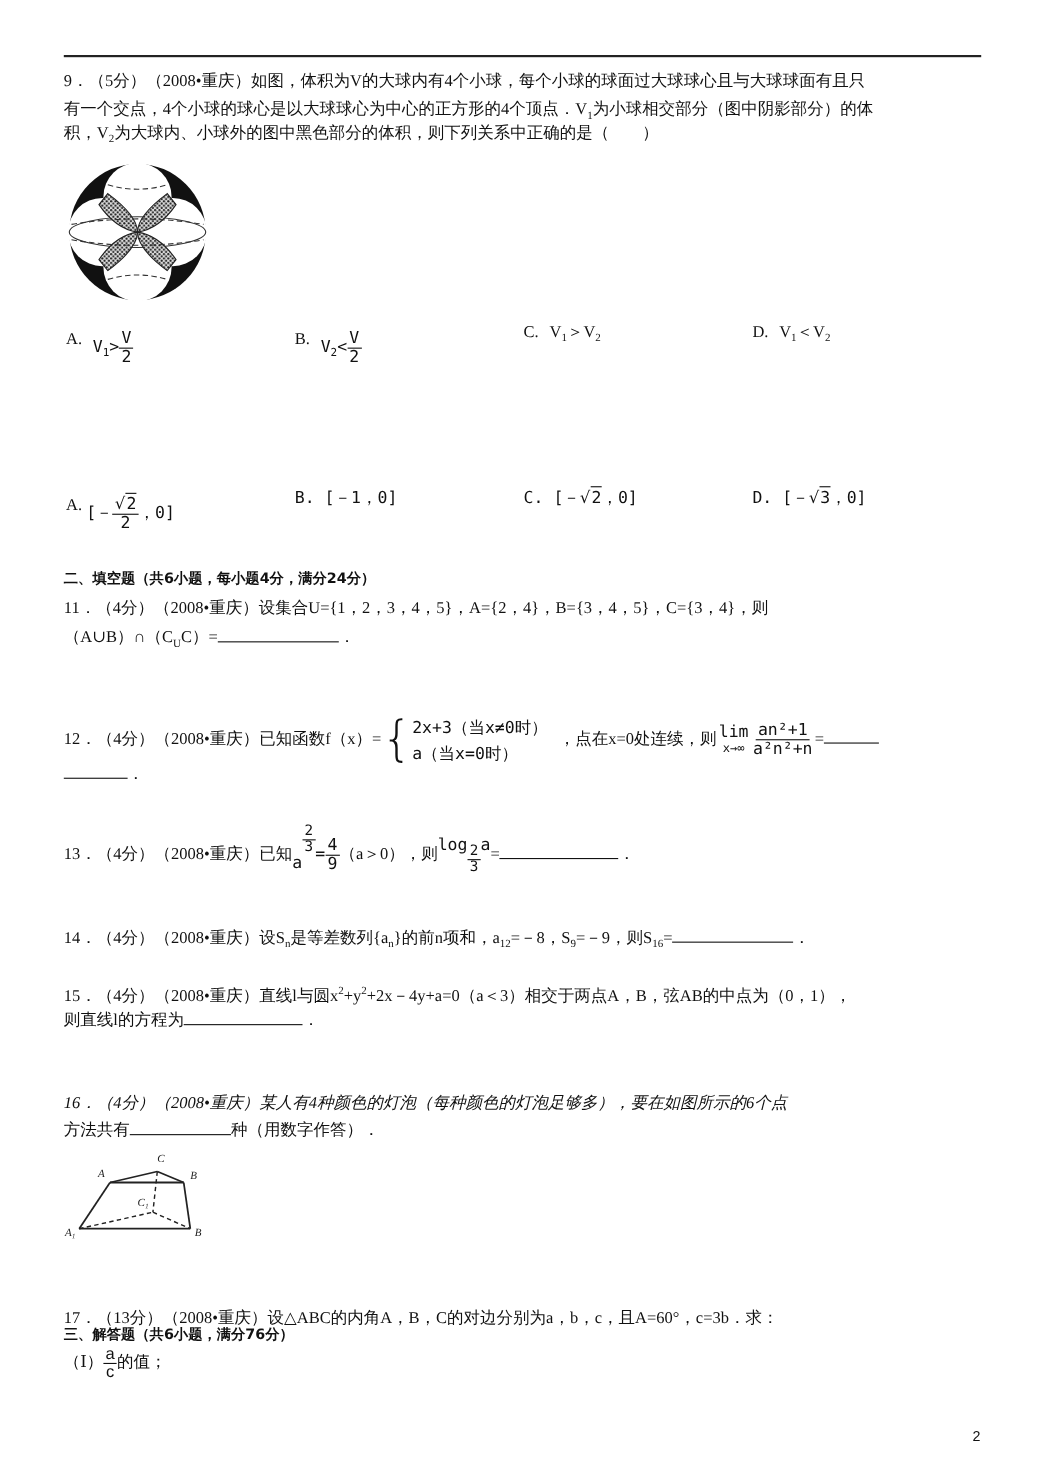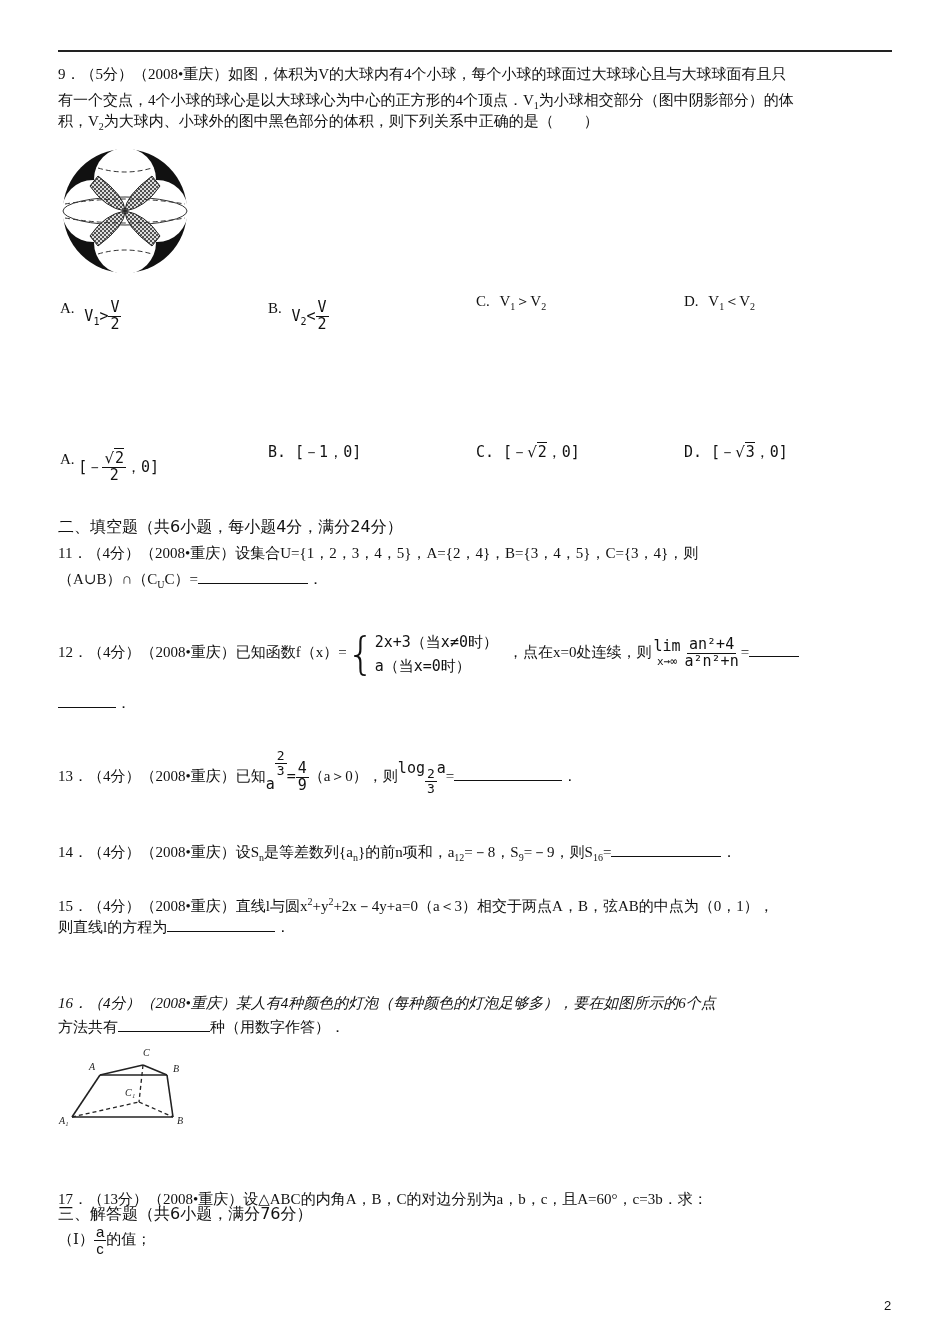--- a/index.html
+++ b/index.html
@@ -13,21 +13,21 @@
   .abs { position: absolute; }
   .line { position: absolute; left: 58px; white-space: nowrap; line-height: 20px; }
   .math { font-family: "DejaVu Sans Mono", "Liberation Mono", monospace; font-size: 15px; }
   .blank { display: inline-block; border-bottom: 1px solid #111; vertical-align: baseline; height: 14px; }
   .frac { display: inline-flex; flex-direction: column; align-items: center; vertical-align: middle; line-height: 1.05; }
   .frac .num { border-bottom: 1px solid #111; padding: 0 2px; }
   .frac .den { padding: 0 2px; }
   .sqrt { border-top: 1px solid #111; padding-left: 1px; }
   .rad { font-family: "DejaVu Sans", sans-serif; }
   .opt { position: absolute; white-space: nowrap; }
-  .sec { font-weight: normal; font-family: "DejaVu Sans", "Liberation Sans", sans-serif; font-size: 16px; }
+  .sec { font-weight: bold; font-family: "DejaVu Sans", "Liberation Sans", sans-serif; font-size: 13px; }
   sub, sup { font-size: 10px; }
   .pagenum { position: absolute; left: 884px; top: 1298px; font-family: "Liberation Sans", sans-serif; font-size: 13px; }
   .brace { font-size: 44px; line-height: 44px; font-family: "DejaVu Sans", sans-serif; font-weight: 100; }
 </style>
 </head>
 <body>
 
 <div class="page">
 
   <div class="top-rule"></div>
@@ -102,29 +102,29 @@
   <div class="opt math" style="left:684px; top:443px;">
     <span>D.</span>
     <span>[－</span><span class="rad">√</span><span class="sqrt">3</span><span>，0]</span>
   </div>
 
   <div class="line sec" style="top:517px;">二、填空题（共6小题，每小题4分，满分24分）</div>
 
   <div class="line" style="top:543px;">11．（4分）（2008•重庆）设集合U={1，2，3，4，5}，A={2，4}，B={3，4，5}，C={3，4}，则</div>
   <div class="line" style="top:569px;"><span>（A∪B）∩（C</span><sub>U</sub><span>C）=</span><span class="blank" style="width:110px;"></span><span>．</span></div>
 
-  <div class="line" style="top:628px; line-height:48px;">
+  <div class="line" style="top:648px; line-height:48px;">
     <span>12．（4分）（2008•重庆）已知函数f（x）=</span><span class="brace" style="vertical-align:middle;">{</span><span class="math" style="display:inline-flex; flex-direction:column; vertical-align:middle; line-height:24px; margin-right:10px;">
         <span>2x+3（当x≠0时）</span>
         <span>a（当x=0时）</span>
       </span><span>，点在x=0处连续，则</span><span class="math" style="display:inline-flex; flex-direction:column; align-items:center; vertical-align:middle; line-height:16px; margin:0 2px;">
         <span>lim</span>
         <span style="font-size:11px;">x→∞</span>
       </span><span class="frac math">
-        <span class="num">an²+4</span>
+        <span class="num">an²+1</span>
         <span class="den">a²n²+n</span>
       </span><span>=</span><span class="blank" style="width:50px;"></span>
   </div>
   <div class="line" style="top:693px;"><span class="blank" style="width:58px;"></span><span>．</span></div>
 
   <div class="line" style="top:752px; line-height:48px;">
     <span>13．（4分）（2008•重庆）已知</span><span class="math" style="position:relative; top:8px;">a</span><span class="frac math" style="position:relative; top:-14px; font-size:13px;">
         <span class="num">2</span>
         <span class="den">3</span>
       </span><span class="math">=</span><span class="frac math">

